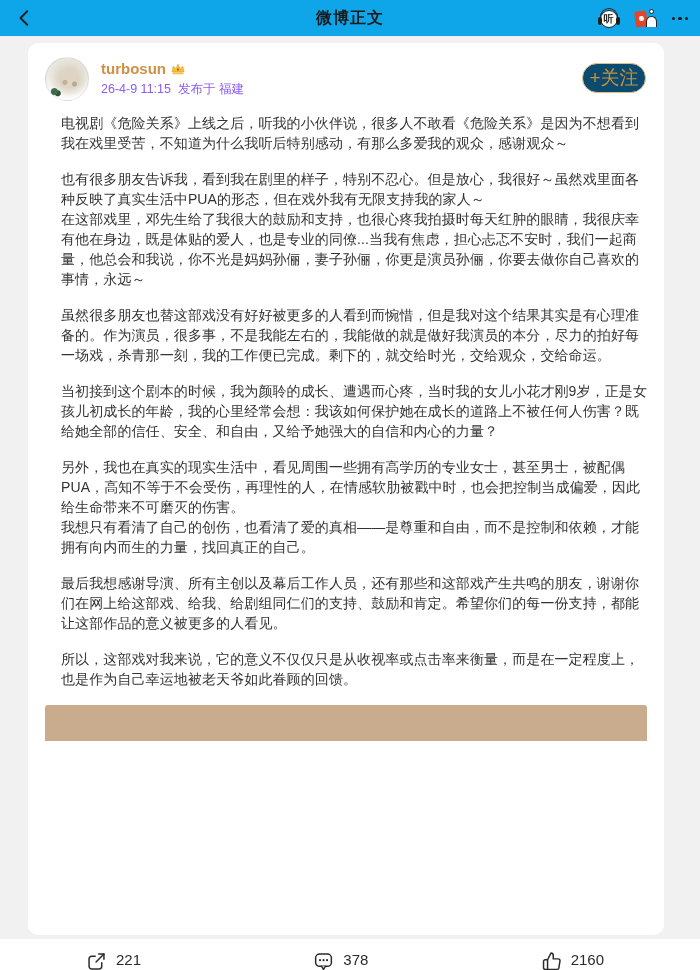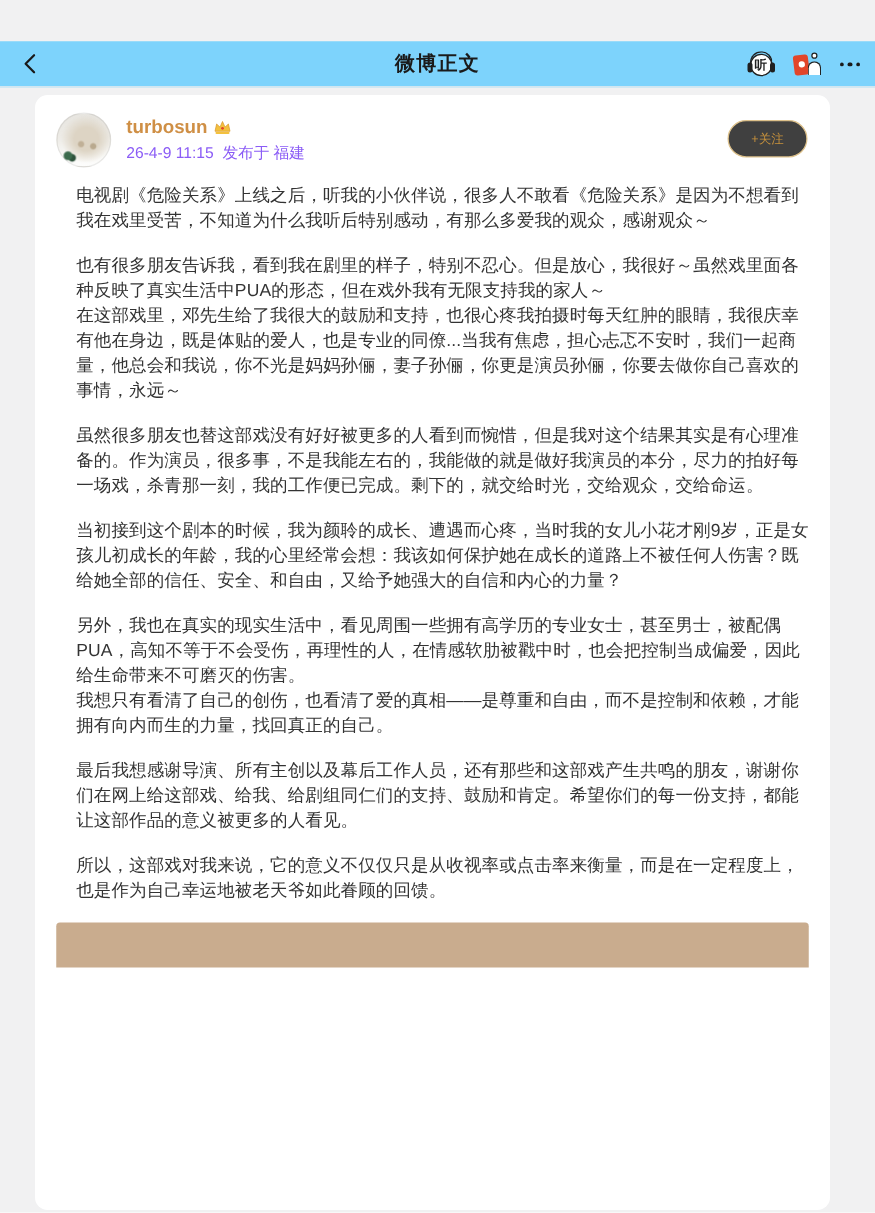--- a/index.html
+++ b/index.html
@@ -6,24 +6,23 @@
   html,body { width:700px; }
   body {
     width:700px; height:970px;
     background:#f1f1f2;
     font-family:"Liberation Sans","DejaVu Sans",sans-serif;
     color:#333;
     overflow:hidden;
   }
   
   .navbar {
-    height:37px; background:#7dd3fc; position:relative;
+    height:37px; background:#0ea5e9; position:relative;
     display:flex; align-items:center;
     border-bottom:1px solid #ededed;
-    margin-top:33px;
   }
   .nav-back { position:absolute; left:14px; top:7px; width:22px; height:22px; display:flex; align-items:center; justify-content:center; }
   .nav-title {
     position:absolute; left:0; right:0; text-align:center;
     font-size:16px; font-weight:700; color:#1a1a1a; letter-spacing:1px;
   }
   .nav-right { position:absolute; right:12px; top:0; height:37px; display:flex; align-items:center; gap:14px; }
   
   .listen-icon { width:22px; height:22px; position:relative; }
   .listen-circle {
@@ -81,21 +80,21 @@
       linear-gradient(180deg,#e7e5e0 0%,#edebe6 45%,#f6f5f2 72%,#fdfdfc 100%);
   }
   .author-block { margin-left:12px; display:flex; flex-direction:column; gap:4px; }
   .author-line { display:flex; align-items:center; gap:5px; }
   .author-name { font-size:15px; font-weight:700; color:#cf8f45; }
   .crown { width:14px; height:12px; display:inline-block; }
   .post-meta { font-size:12.5px; color:#8b5cf6; }
   .follow-btn {
     position:absolute; right:2px; top:7px;
     width:64px; height:30px; border:1px solid #dcc08a; border-radius:16px;
-    background:#404040; color:#c6913c; font-size:10px;
+    background:#0c4a6e; color:#c6913c; font-size:19px;
     display:flex; align-items:center; justify-content:center;
   }
 
   
   .post-text { margin-top:11px; font-size:14px; line-height:20px; color:#333;margin-left:16px; }
   .post-text p { white-space:pre-line; margin-bottom:16px; letter-spacing:0.1px; }
 
   
   .post-photo {
     margin-top:13px; height:36px; width:602px; border-radius:3px 3px 0 0;

